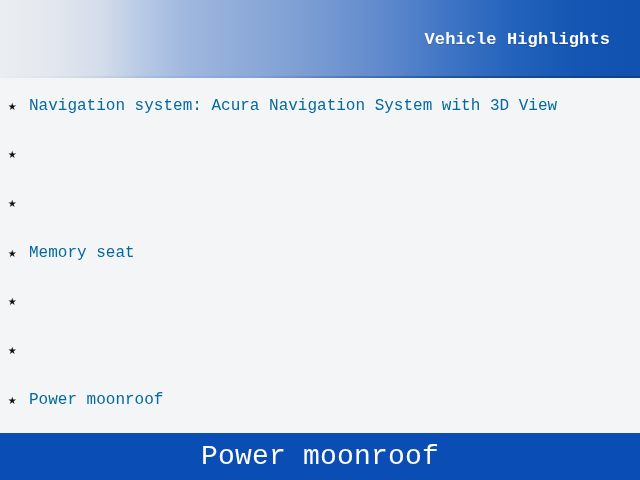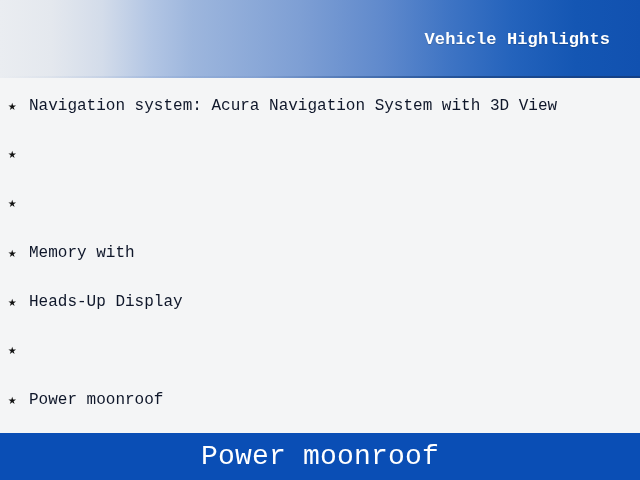--- a/index.html
+++ b/index.html
@@ -107,21 +107,21 @@
     line-height: 1;
     color: #111111;
     text-align: left;
   }
 
   .highlight-label {
     flex: 1 1 auto;
     margin-left: 9px;
     font-size: 16px;
     line-height: 1;
-    color: #0f172a;
+    color: #0369a1;
     white-space: nowrap;
   }
 
   
   .footer {
     flex: 0 0 47px;
     height: 47px;
     background: #0a4eb5;
     display: flex;
     align-items: center;
@@ -158,26 +158,25 @@
       <li class="highlight-item">
         <span class="bullet-star">★</span>
       </li>
 
       <li class="highlight-item">
         <span class="bullet-star">★</span>
       </li>
 
       <li class="highlight-item">
         <span class="bullet-star">★</span>
-        <span class="highlight-label">Memory with</span>
+        <span class="highlight-label">Memory seat</span>
       </li>
 
       <li class="highlight-item">
         <span class="bullet-star">★</span>
-        <span class="highlight-label">Heads-Up Display</span>
       </li>
 
       <li class="highlight-item">
         <span class="bullet-star">★</span>
       </li>
 
       <li class="highlight-item">
         <span class="bullet-star">★</span>
         <span class="highlight-label">Power moonroof</span>
       </li>

